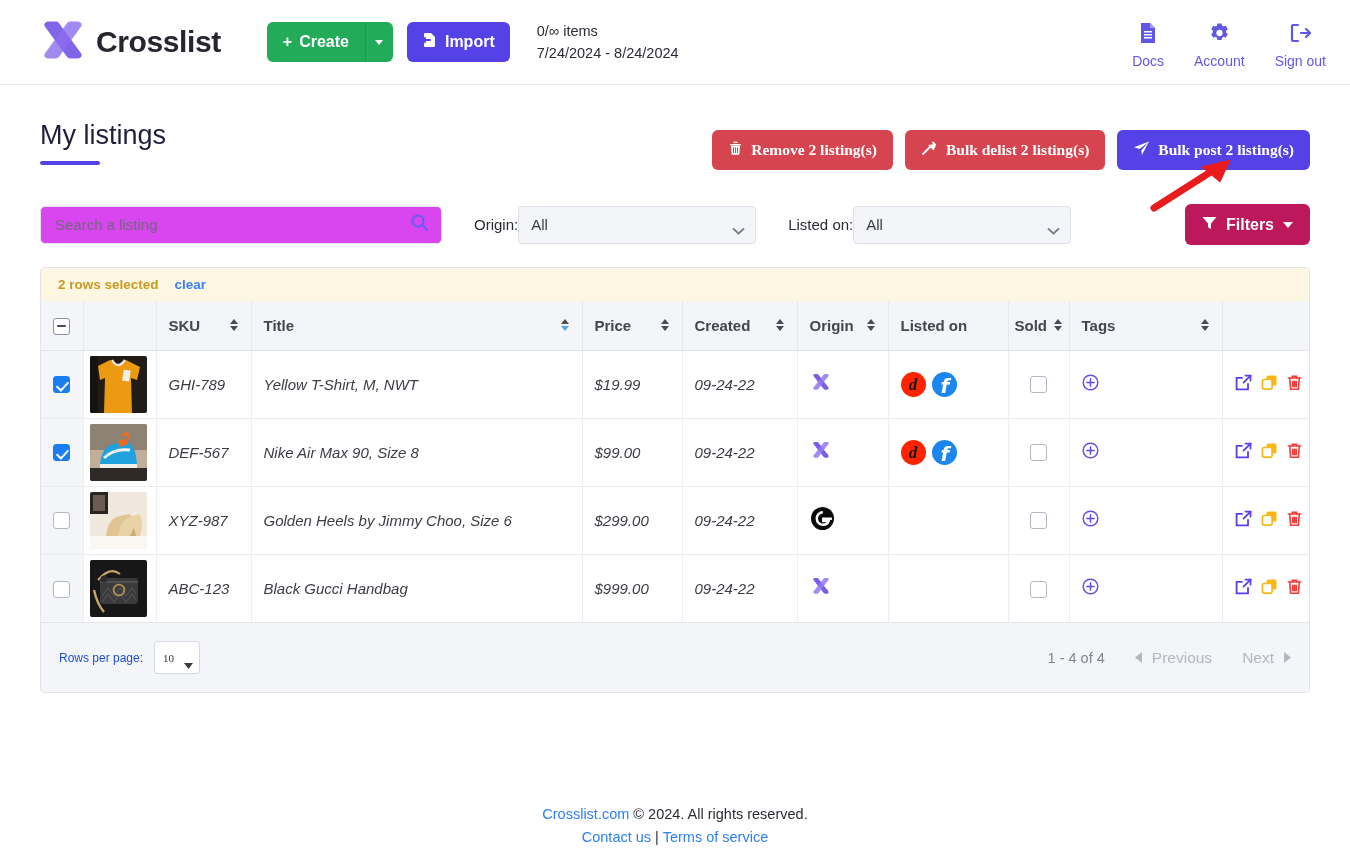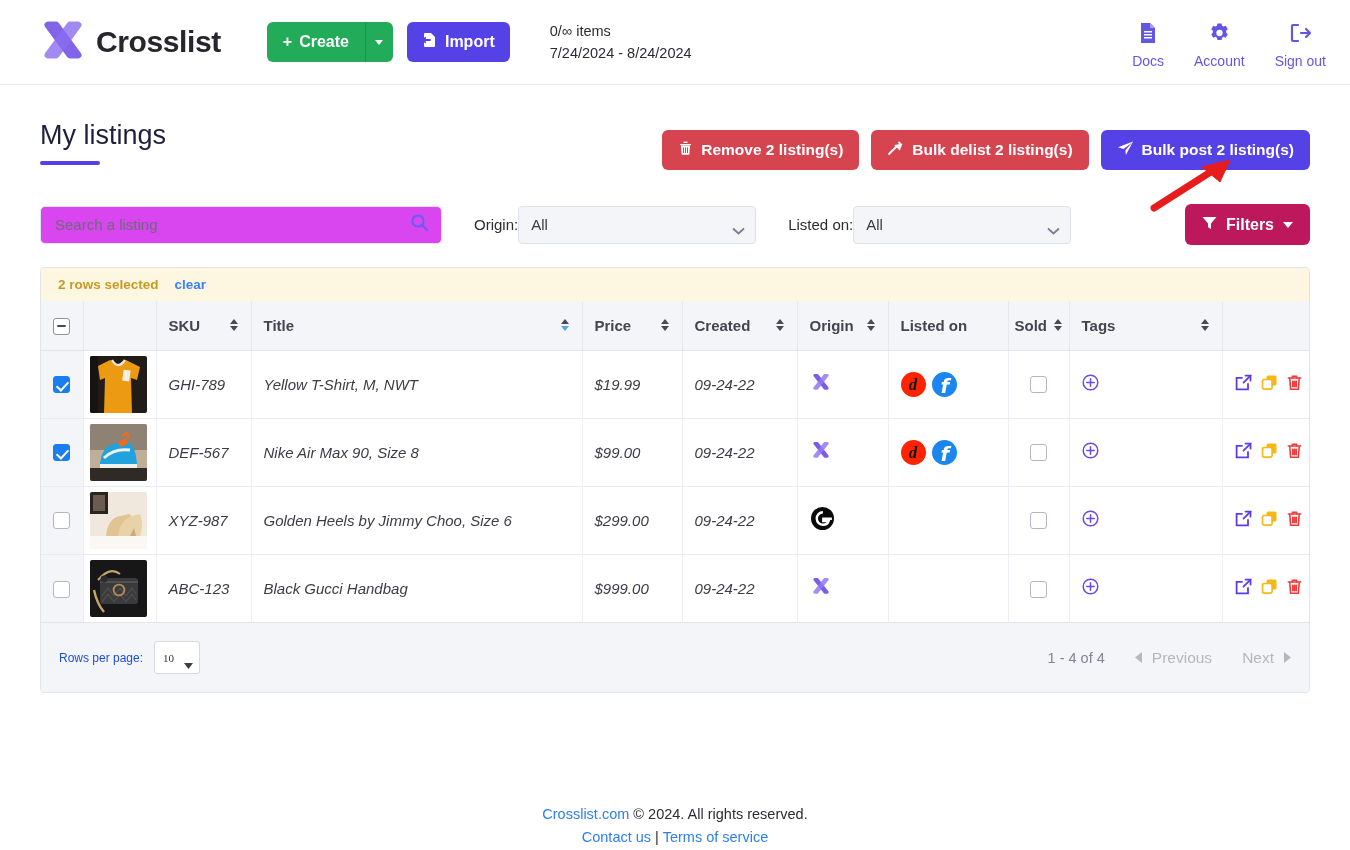--- a/index.html
+++ b/index.html
@@ -37,33 +37,33 @@
     display: flex; align-items: center; justify-content: center;
     border-left: 1px solid #1d9750;
   }
   .caret-dn { width:0;height:0;border-left:4px solid transparent;border-right:4px solid transparent;border-top:5px solid #fff; }
 
   .import-btn {
     margin-left: 14px; background: #5542e6; color: #fff; font-size: 16px; font-weight: 700;
     height: 40px; padding: 0 15px; border-radius: 6px; display: flex; align-items: center; gap: 7px;
   }
 
-  .items-info { margin-left: 40px; font-size: 14.5px; color: #2b2b35; line-height: 1.55; }
+  .items-info { margin-left: 27px; font-size: 14.5px; color: #2b2b35; line-height: 1.55; }
 
   .header-actions { margin-left: auto; display: flex; gap: 30px; align-items: flex-start; padding-top: 6px; }
   .hact { display: flex; flex-direction: column; align-items: center; gap: 5px; cursor: pointer; color: #6257e4; }
   .hact-label { font-size: 14px; color: #6257e4; }
 
   
   .content { padding: 0 40px; position: relative; }
   .title-row { display: flex; align-items: flex-start; padding-top: 35px; }
   .page-title { font-size: 27px; color: #1f1f3d; font-weight: 400; margin: 0; }
   .title-underline { width: 60px; height: 4px; background: #5542e6; margin-top: 10px; border-radius: 2px; }
 
-  .top-actions { margin-left: auto; display: flex; gap: 12px; padding-top: 10px; }
+  .top-actions { margin-left: auto; display: flex; gap: 12px; padding-top: 10px; font-family: Liberation Serif, serif; }
   .act-btn { height: 40px; border-radius: 6px; color: #fff; font-size: 15.5px; font-weight: 700;
              display: flex; align-items: center; gap: 8px; padding: 0 16px; }
   .act-red { background: #d6444f; }
   .act-purple { background: #5542e6; }
 
   
   .filter-row { display: flex; align-items: center; margin-top: 34px; }
   .search-box {
     width: 402px; height: 38px; background: #d946ef; border: 1px solid #e3e5ec; border-radius: 5px;
     display: flex; align-items: center; padding: 0 12px;

